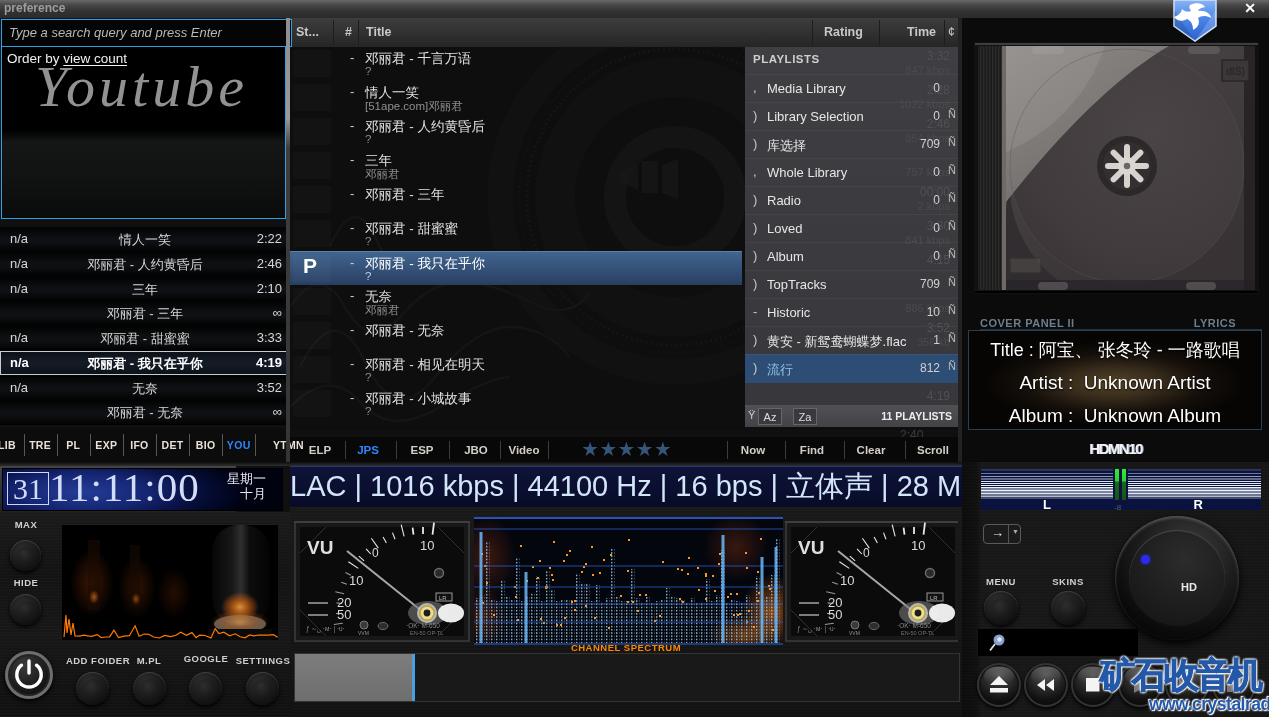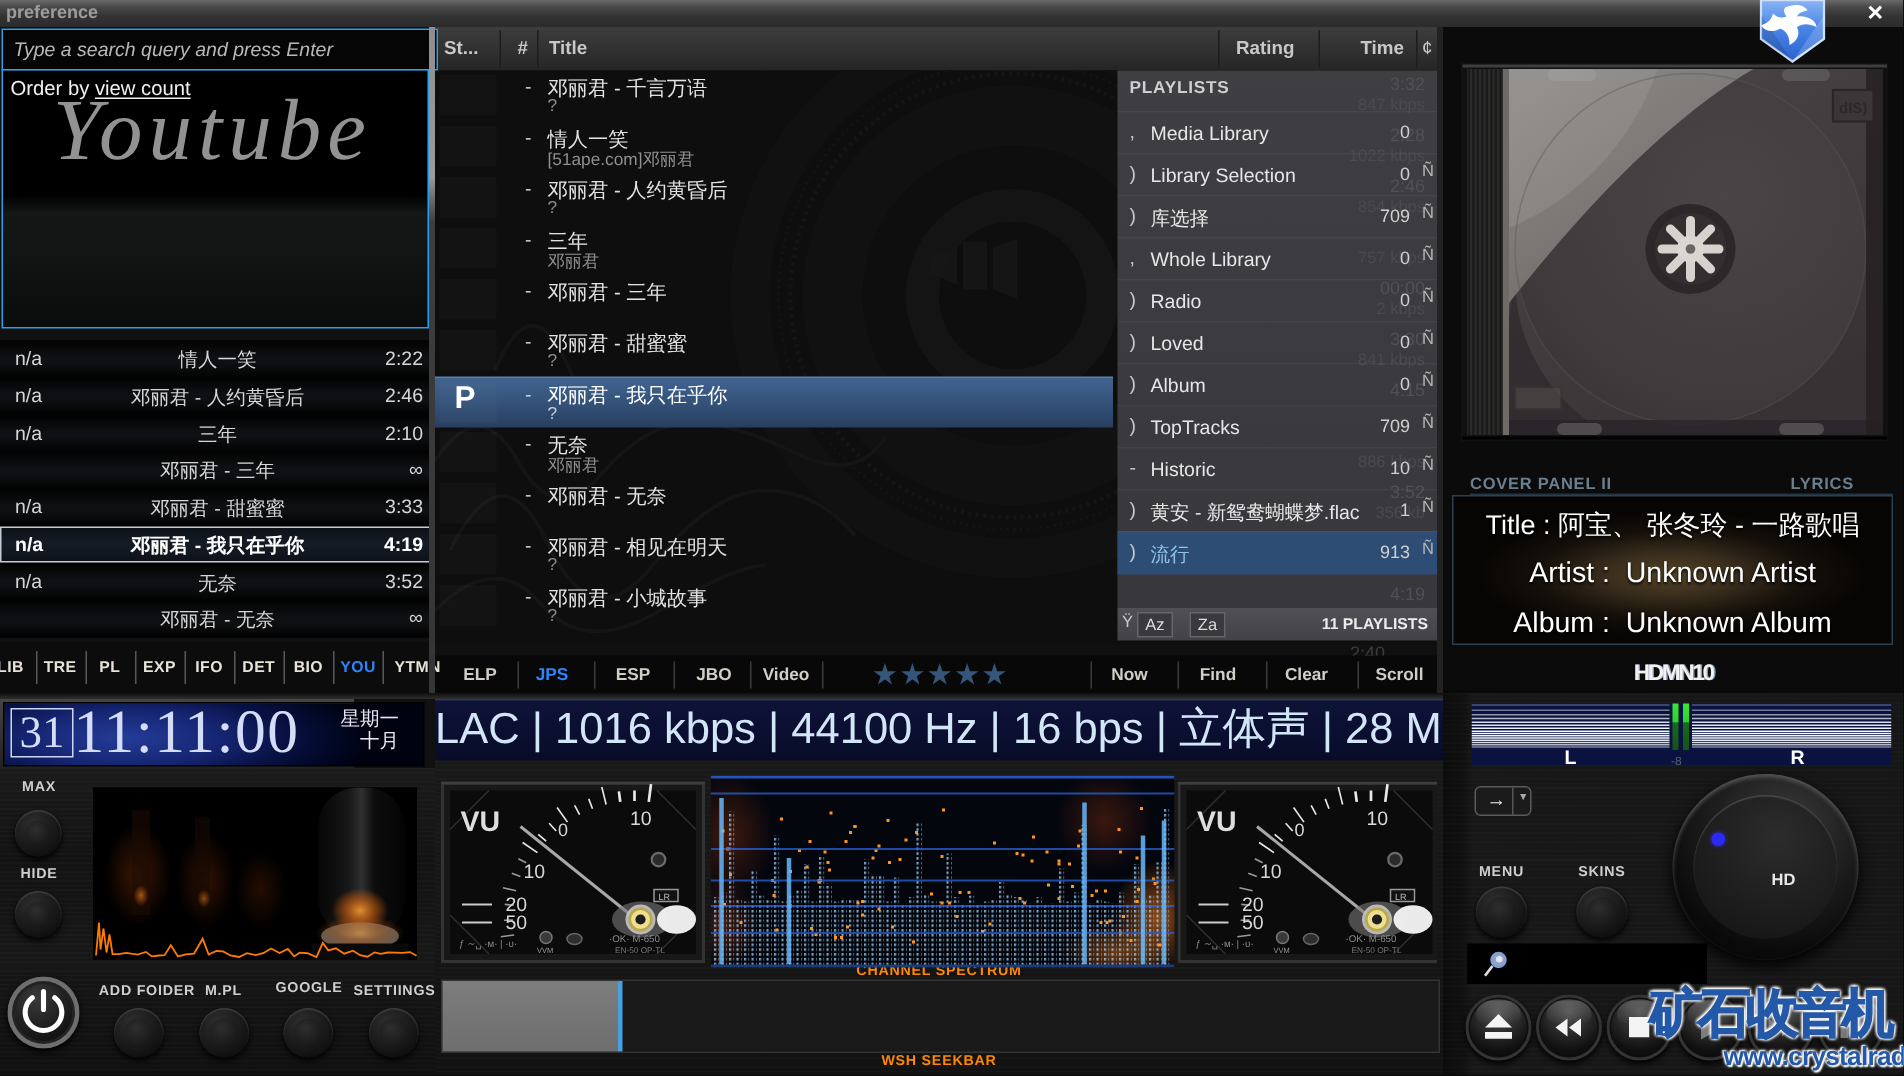--- a/index.html
+++ b/index.html
@@ -280,21 +280,21 @@
       </div>
       <div class="plrow" style="top: 279px;">
         <span class="ic">)</span>
         <span class="nm">黄安 - 新鸳鸯蝴蝶梦.flac</span>
         <span class="ct">1</span>
         <span class="nn">Ñ</span>
       </div>
       <div class="plrow sel" style="top: 307px;">
         <span class="ic">)</span>
         <span class="nm">流行</span>
-        <span class="ct">913</span>
+        <span class="ct">812</span>
         <span class="nn">Ñ</span>
       </div>
     </div>
 <div class="abs" id="plfoot">
       <span style="position:absolute;left:3px;top:4px;color:#ccc;font-size:11px;">Ÿ</span>
       <span style="position:absolute;left:13px;top:3px;width:22px;height:15px;background:#3a3a3e;border:1px solid #666;color:#ddd;font-size:11px;text-align:center;line-height:16px;">Az</span>
       <span style="position:absolute;left:48px;top:3px;width:22px;height:15px;background:#3a3a3e;border:1px solid #666;color:#ddd;font-size:11px;text-align:center;line-height:16px;">Za</span>
       <span style="position:absolute;right:6px;top:5px;color:#ececec;font-size:10.5px;font-weight:bold;">11 PLAYLISTS</span>
     </div>
 <div class="abs" style="left:900px;top:428px;width:40px;color:#3c3c3c;font-size:12px;">2:40</div>
@@ -319,21 +319,20 @@
       <div class="tdiv" style="left: 615px;"></div>
       <div class="titem" style="left: 258px; width: 160px; color: rgb(53, 86, 122); font-size: 17px; letter-spacing: 3px;">★★★★★</div>
     </div>
 <div class="abs" id="infobar">LAC | 1016 kbps | 44100 Hz | 16 bps | 立体声 | 28 M</div>
 <div class="abs" id="cdeck"></div>
 <div class="abs" id="seekbar">
       <div id="seekfill"></div>
       <div id="seekline"></div>
     </div>
 <div class="olabel" style="left:290px;top:642px;width:672px;text-align:center;">CHANNEL SPECTRUM</div>
-<div class="olabel" style="left:290px;top:702px;width:672px;text-align:center;">WSH SEEKBAR</div>
 
 <div class="abs" id="rtop"></div>
 <div class="abs" style="left:0;top:461px;width:1269px;height:5px;background:linear-gradient(180deg,#040404,#1f1f1f 60%,#2e2e2e);"></div>
 <div class="abs" id="rdeck"></div>
 
 <svg class="abs" width="285" height="252" viewBox="0 0 285 252" style="left:974px;top:42px;">
  <defs>
   <linearGradient id="cmain" x1="0" y1="0" x2="0.6" y2="1">
    <stop offset="0" stop-color="#4c4649"></stop>
           <stop offset="0.5" stop-color="#433d40"></stop>
@@ -610,21 +609,21 @@
       <div class="ltab" style="left: 89.8px; width: 33px;">EXP</div>
       <div class="ldiv" style="left: 122.9px;"></div>
       <div class="ltab" style="left: 122.9px; width: 33px;">IFO</div>
       <div class="ldiv" style="left: 156px;"></div>
       <div class="ltab" style="left: 156px; width: 33px;">DET</div>
       <div class="ldiv" style="left: 189.1px;"></div>
       <div class="ltab" style="left: 189.1px; width: 33px;">BIO</div>
       <div class="ldiv" style="left: 222.2px;"></div>
       <div class="ltab" style="left: 222.2px; width: 33px; color: rgb(46, 134, 255);">YOU</div>
       <div class="ldiv" style="left: 255.3px;"></div>
-      <div class="ltab" style="left: 262px; width: 33px;">YTMN</div>
+      <div class="ltab" style="left: 272px; width: 33px;">YTMN</div>
       <div class="ldiv" style="left: 288.4px;"></div>
     </div>
 <div class="abs" id="clockpanel">
       <div id="clockin">
         <div id="d31">31</div>
         <div id="dtime">11:11:00</div>
         <div id="dweek">星期一<br>十月</div>
       </div>
     </div>
 <div class="abs" id="lmetal"></div>

